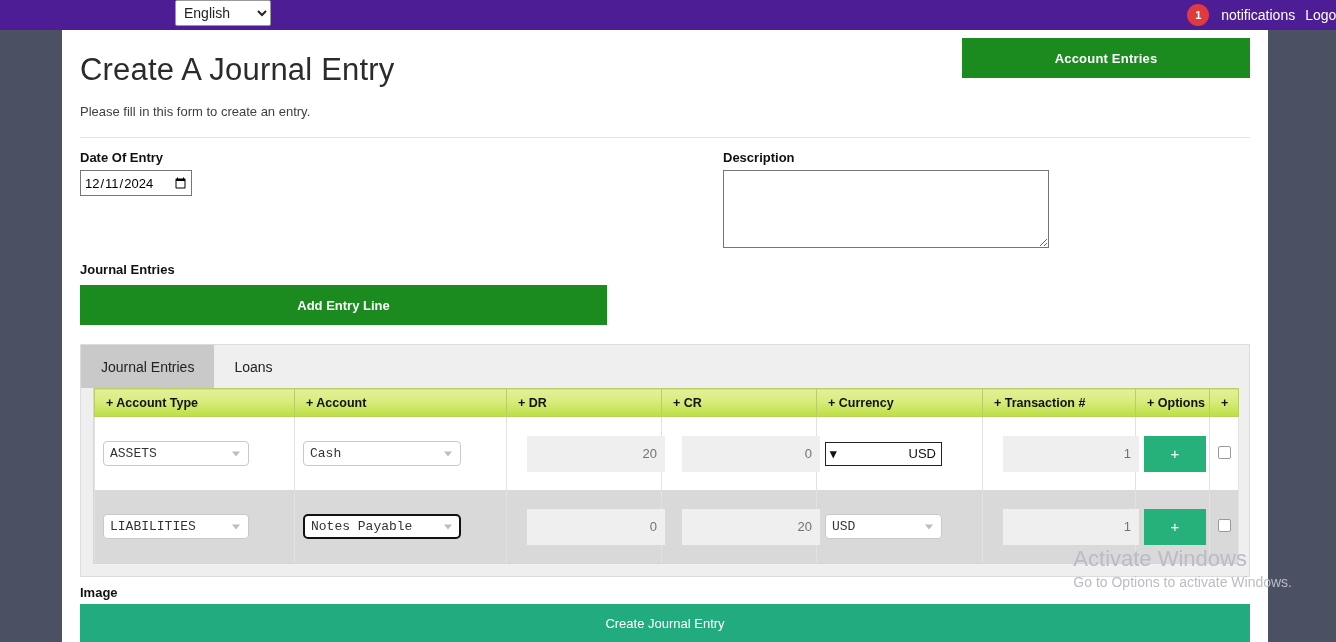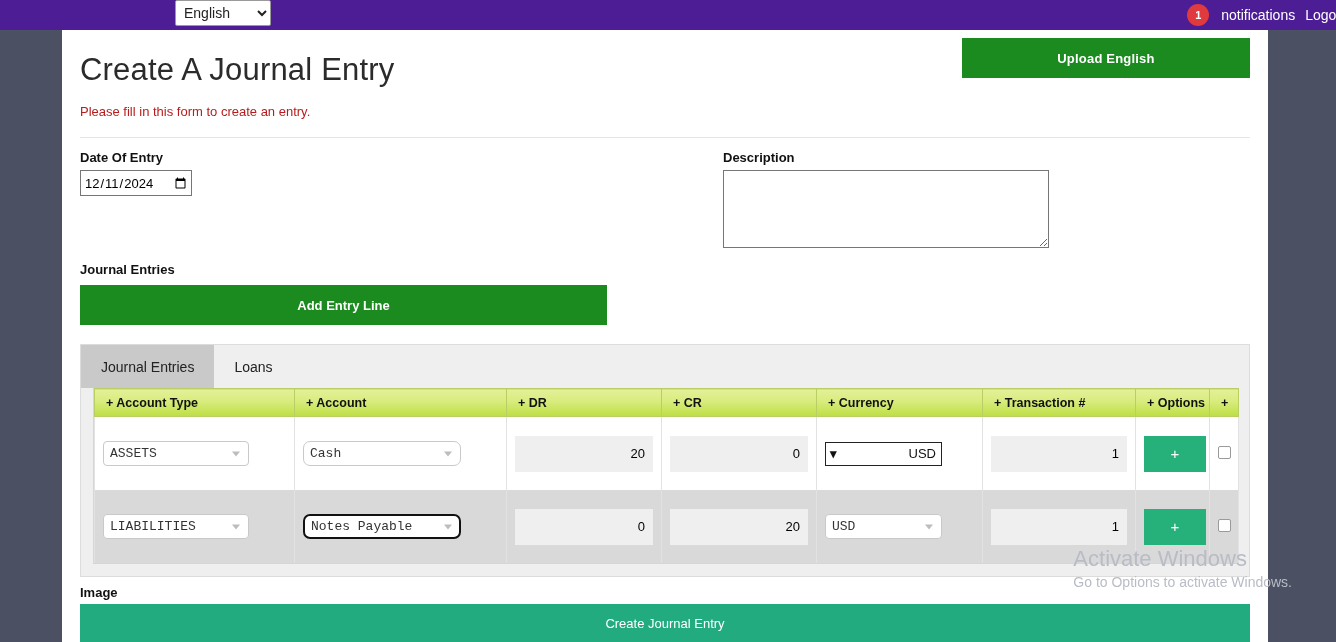--- a/index.html
+++ b/index.html
@@ -65,21 +65,21 @@
 
   .page-title {
     font-size: 31px;
     font-weight: normal;
     color: #2b2b2b;
     margin: 4px 0 0 0;
     letter-spacing: .2px;
   }
   .page-sub {
     font-size: 13px;
-    color: #b91c1c;
+    color: #404040;
     margin: 16px 0 0 0;
   }
   .rule {
     border: none; border-top: 1px solid #e6e6e6;
     margin: 18px 0 0 0;
   }
 
   .upload-btn {
     position: absolute;
     right: 18px; top: 8px;
@@ -219,32 +219,33 @@
     width: 0; height: 0;
     border-left: 4px solid transparent;
     border-right: 4px solid transparent;
     border-top: 5px solid #bdbdbd;
     pointer-events: none;
   }
   .sel.focused {
     border: 2px solid #111;
     border-radius: 5px;
   }
-  .sel.wide { width: 158px; border-radius: 7px; }
+  .sel.wide { width: 158px; }
 
   .num {
     width: 100%; height: 36px;
     background: #efefef;
     border: none;
     text-align: right;
     font-size: 13px;
     font-family: "Liberation Sans", sans-serif;
-    color: #000000;
+    color: #737373;
     padding: 0 8px;
     box-sizing: border-box;
+    margin-left: 12px;
   }
 
   
   .sel-open {
     width: 117px; height: 24px;
     border: 1px solid #222;
     background: #fff;
     display: flex; align-items: center;
     justify-content: space-between;
     padding: 0 5px 0 4px;
@@ -320,21 +321,21 @@
   </select>
   <div class="topbar-right">
     <span class="notif-badge">1</span>
     <a class="topbar-link" href="#">notifications</a>
     <a class="topbar-link logout" href="#">Logout</a>
   </div>
 </div>
 
 <div class="page">
 
-  <button class="upload-btn">Upload English</button>
+  <button class="upload-btn">Account Entries</button>
 
   <h1 class="page-title">Create A Journal Entry</h1>
   <p class="page-sub">Please fill in this form to create an entry.</p>
   <hr class="rule">
 
   <div class="field-row">
     <div class="date-wrap">
       <label class="fl">Date Of Entry</label>
       <input class="date-input" type="date" value="2024-12-11" style="">
     </div>

